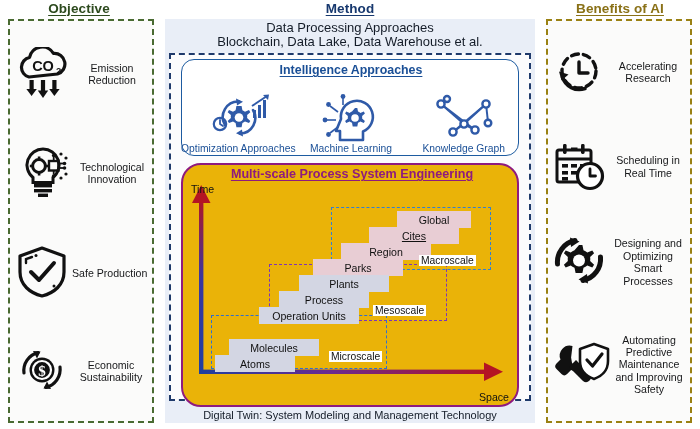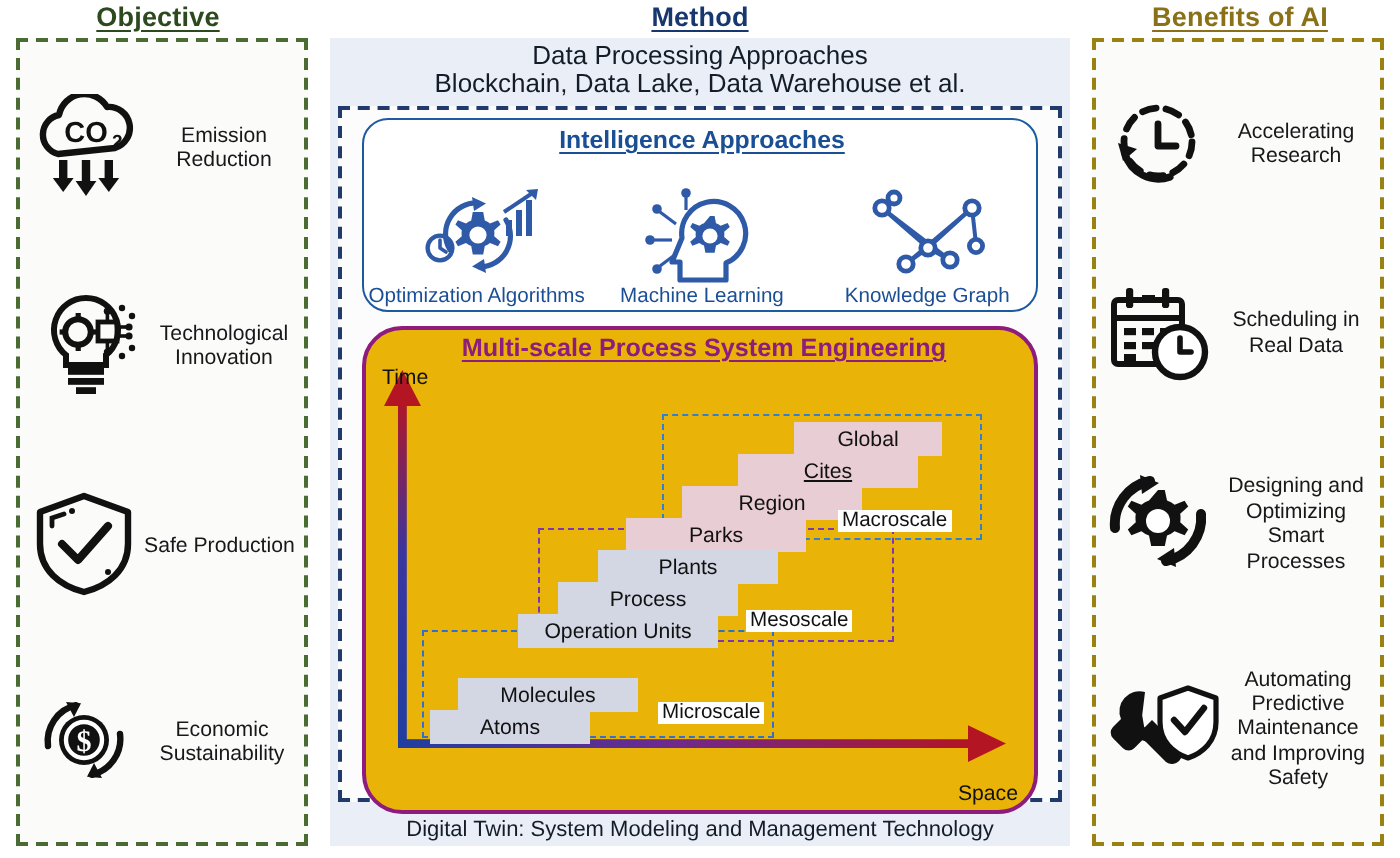--- a/index.html
+++ b/index.html
@@ -279,21 +279,21 @@
                 <path d="M17 32 l0 -4 M17 32 l3 2" stroke="#2f5aa8" stroke-width="1.8" stroke-linecap="round"></path>
                 <g fill="#2f5aa8">
                   <rect x="50" y="18" width="3" height="8"></rect>
                     <rect x="55" y="13" width="3" height="13"></rect>
                   <rect x="60" y="8" width="3" height="18"></rect>
                 </g>
                 <path d="M49 14 L64 4" stroke="#2f5aa8" stroke-width="2" fill="none"></path>
                 <path d="M60 3 L66 2.5 L65 8 z" fill="#2f5aa8"></path>
               </svg>
             </span>
-            <span class="intel-label">Optimization Algorithms</span>
+            <span class="intel-label">Optimization Approaches</span>
           </div>
 
           <div class="intel-item">
             <span class="ico">
               <svg width="70" height="50" viewBox="0 0 70 50">
                 <path d="M24 48 v-9 h-4 l5 -12 a16 16 0 1 1 22 12.5 v8.5 z" fill="none" stroke="#2f5aa8" stroke-width="2.6" stroke-linejoin="round"></path>
                 <g fill="#2f5aa8">
                   <path d="M39 16 l2.3 0 0.7 3.6 a8 8 0 0 1 2.3 1.3 l3.5 -1.4 1.1 2 -2.8 2.4
                            a8 8 0 0 1 0 2.6 l2.8 2.4 -1.1 2 -3.5 -1.4 a8 8 0 0 1 -2.3 1.3 l-0.7 3.6
                            -2.3 0 -2.3 0 -0.7 -3.6 a8 8 0 0 1 -2.3 -1.3 l-3.5 1.4 -1.1 -2 2.8 -2.4
@@ -426,21 +426,21 @@
                 <rect x="21" y="23" width="6" height="3.6"></rect>
               <rect x="30" y="23" width="6" height="3.6"></rect>
               <rect x="12" y="30" width="6" height="3.6"></rect>
                 <rect x="21" y="30" width="6" height="3.6"></rect>
               <rect x="12" y="36" width="6" height="3.6"></rect>
             </g>
             <circle cx="40" cy="35" r="12.5" fill="#fff" stroke="#111" stroke-width="3.2"></circle>
             <path d="M40 35 v-7 M40 35 h5.5" fill="none" stroke="#111" stroke-width="2.8" stroke-linecap="round"></path>
           </svg>
         </span>
-        <span class="side-label">Scheduling in Real Data</span>
+        <span class="side-label">Scheduling in Real Time</span>
       </div>
 
       <div class="side-item">
         <span class="ico">
           <svg width="58" height="50" viewBox="0 0 58 50">
             <g fill="#111">
               <path d="M29 9 l3.4 0 1.1 5.2 a13 13 0 0 1 3.8 2.2 l5 -2 1.8 2.9 -4 3.6
                        a13 13 0 0 1 0 4.2 l4 3.6 -1.8 2.9 -5 -2 a13 13 0 0 1 -3.8 2.2
                        l-1.1 5.2 -3.4 0 -3.4 0 -1.1 -5.2 a13 13 0 0 1 -3.8 -2.2 l-5 2 -1.8 -2.9
                        4 -3.6 a13 13 0 0 1 0 -4.2 l-4 -3.6 1.8 -2.9 5 2 a13 13 0 0 1 3.8 -2.2 z"></path>

